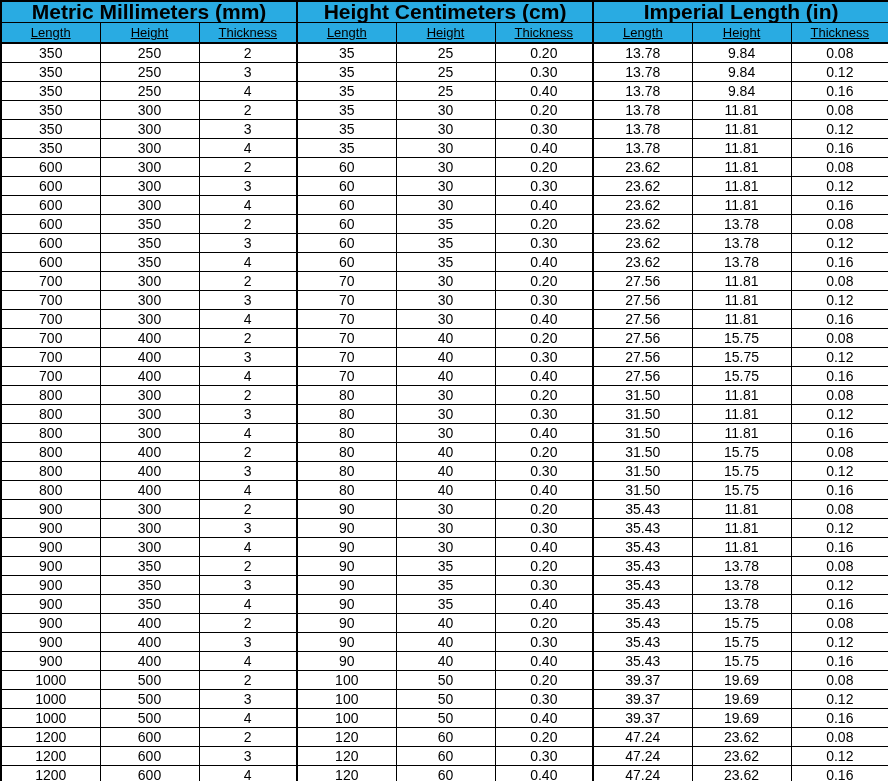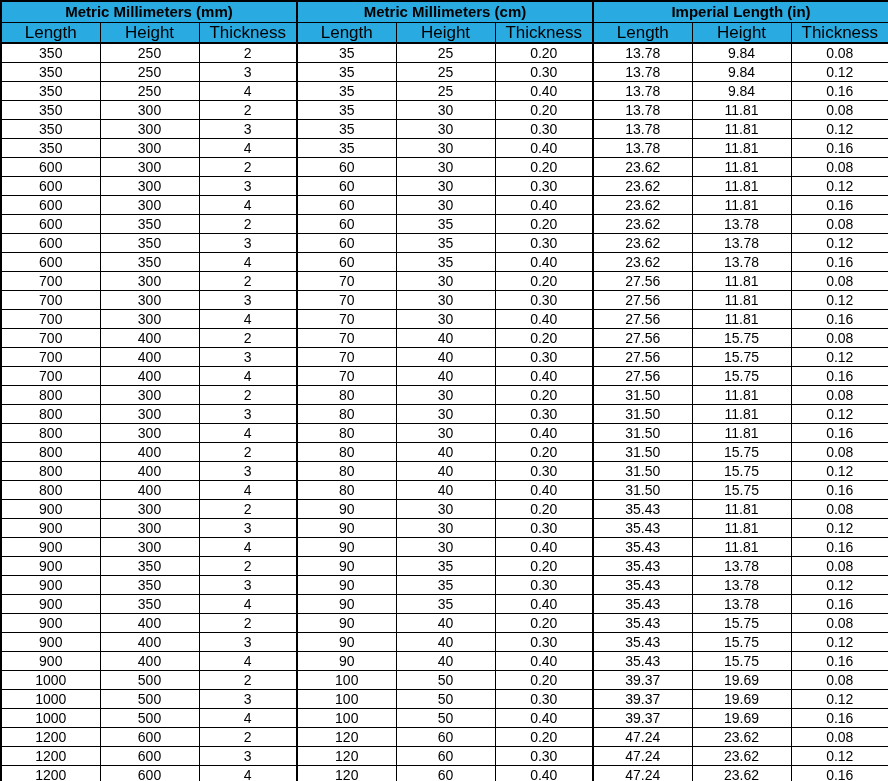--- a/index.html
+++ b/index.html
@@ -35,32 +35,33 @@
     height: 18px;
     line-height: 18px;
     font-size: 14px;
     overflow: hidden;
     white-space: nowrap;
   }
   
   table.conv thead tr.group-row th {
     background: var(--header-bg);
     font-weight: bold;
-    font-size: 15px;
+    font-size: 21px;
     height: 20px;
     line-height: 20px;
   }
   
   table.conv thead tr.col-row th {
     background: var(--header-bg);
     font-weight: normal;
-    font-size: 17px;
+    font-size: 13px;
     height: 19px;
     line-height: 19px;
     border-bottom: 2px solid var(--border);
+    text-decoration: underline;
   }
   
   table.conv .group-start {
     border-left: 2px solid var(--border);
   }
   table.conv tbody td {
     background: var(--row-bg);
   }
 </style>
 </head>
@@ -75,21 +76,21 @@
       <col style="width:99px">
         <col style="width:99px">
         <col style="width:98px">
       <col style="width:99px">
         <col style="width:99px">
         <col style="width:98px">
     </colgroup>
     <thead>
       <tr class="group-row">
         <th colspan="3">Metric Millimeters (mm)</th>
-        <th colspan="3" class="group-start">Metric Millimeters (cm)</th>
+        <th colspan="3" class="group-start">Height Centimeters (cm)</th>
         <th colspan="3" class="group-start">Imperial Length (in)</th>
       </tr>
       <tr class="col-row">
         <th>Length</th>
         <th>Height</th>
         <th>Thickness</th>
         <th class="group-start">Length</th>
         <th>Height</th>
         <th>Thickness</th>
         <th class="group-start">Length</th>

